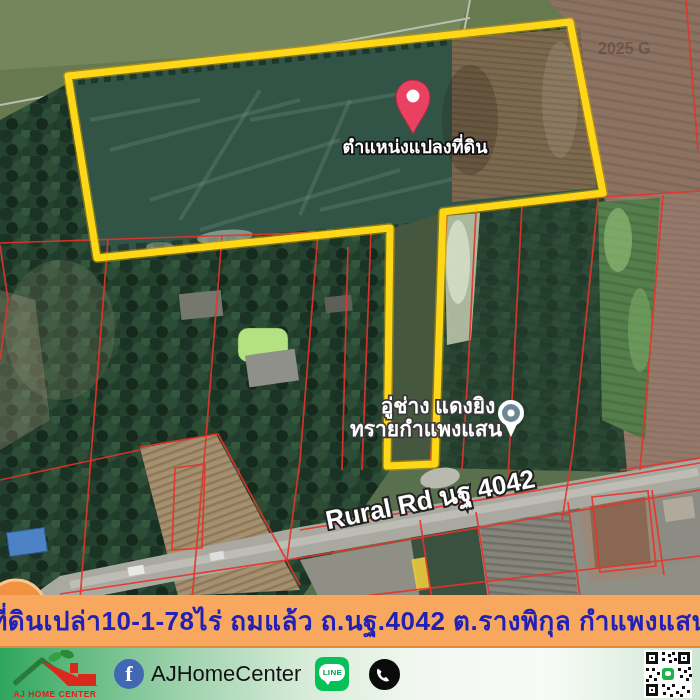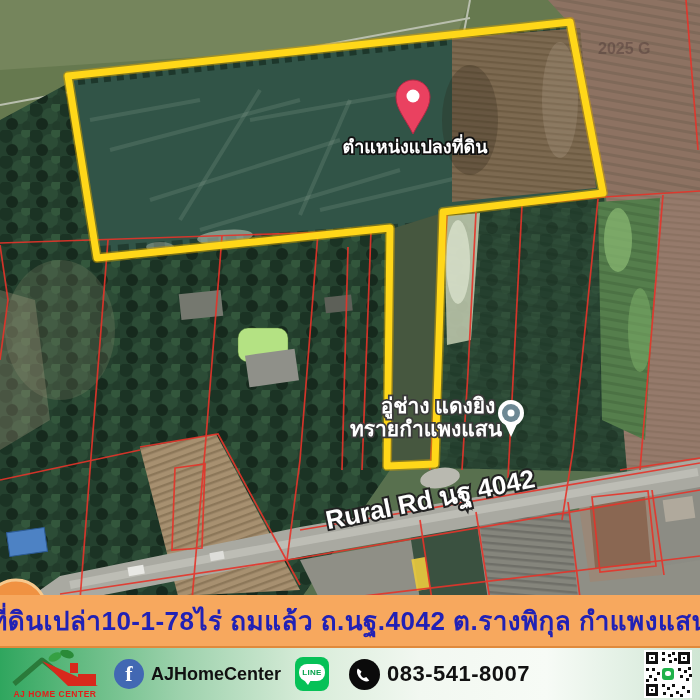--- a/index.html
+++ b/index.html
@@ -15,21 +15,21 @@
   #banner .txt{font-size:26px;font-weight:bold;letter-spacing:.5px;}
   
   #footer{position:absolute;left:0;top:648px;width:700px;height:52px;
     background:linear-gradient(90deg,#2fa65e 0%,#5db87d 10%,#9ed2ad 26%,#d8ecd9 44%,#f2f8f1 60%,#f7fbf6 78%,#cfe6d4 100%);
     display:flex;align-items:center;padding:0 8px;}
   .f-item{display:flex;align-items:center;}
   #logo{width:96px;height:48px;margin-right:10px;flex:0 0 auto;}
   .fb-circle{width:30px;height:30px;border-radius:50%;background:#4268b3;color:#fff;
     display:flex;align-items:center;justify-content:center;font-weight:bold;font-size:22px;
     font-family:"Liberation Serif",serif;margin-right:7px;flex:0 0 auto;}
-  .soc-label{font-size:18px;font-weight:700;color:#111;margin-right:14px;white-space:nowrap;}
+  .soc-label{font-size:22px;font-weight:400;color:#111;margin-right:14px;white-space:nowrap;}
   .line-sq{width:34px;height:34px;border-radius:8px;background:#06c157;position:relative;margin-right:20px;flex:0 0 auto;}
   .line-bubble{position:absolute;left:4px;top:7px;width:26px;height:17px;background:#fff;border-radius:8px;
     display:flex;align-items:center;justify-content:center;font-size:8px;font-weight:bold;color:#06a24b;letter-spacing:.3px;}
   .line-bubble:after{content:"";position:absolute;left:5px;bottom:-4px;width:0;height:0;
     border-left:4px solid transparent;border-right:3px solid transparent;border-top:5px solid #fff;}
   .ph-circle{width:31px;height:31px;border-radius:50%;background:#0b0b0b;display:flex;align-items:center;justify-content:center;margin-right:7px;flex:0 0 auto;}
   .phone-num{font-size:22px;font-weight:600;color:#111;letter-spacing:.5px;white-space:nowrap;}
   #qr{margin-left:auto;flex:0 0 auto;}
 </style>
 </head>
@@ -232,21 +232,20 @@
         </div>
       </div>
     </div>
 
     <div class="f-item">
       <div class="ph-circle">
         <svg width="19" height="19" viewBox="0 0 32 32">
           <path d="M8 22c6 6 13 7 16 4l-5-6-4 2c-3-1-5-4-6-7l2-4-6-5c-3 3-2 10 3 16z" fill="#fff"></path>
         </svg>
       </div>
-      <span class="phone-num">083-541-8007</span>
     </div>
 
     <svg id="qr" width="48" height="48" viewBox="0 0 48 48">
       <rect width="48" height="48" fill="#fff"></rect>
       <g fill="#111">
         <rect x="2" y="2" width="12" height="12"></rect>
           <rect x="34" y="2" width="12" height="12"></rect>
           <rect x="2" y="34" width="12" height="12"></rect>
         <rect x="18" y="2" width="3" height="3"></rect>
           <rect x="24" y="4" width="3" height="3"></rect>

